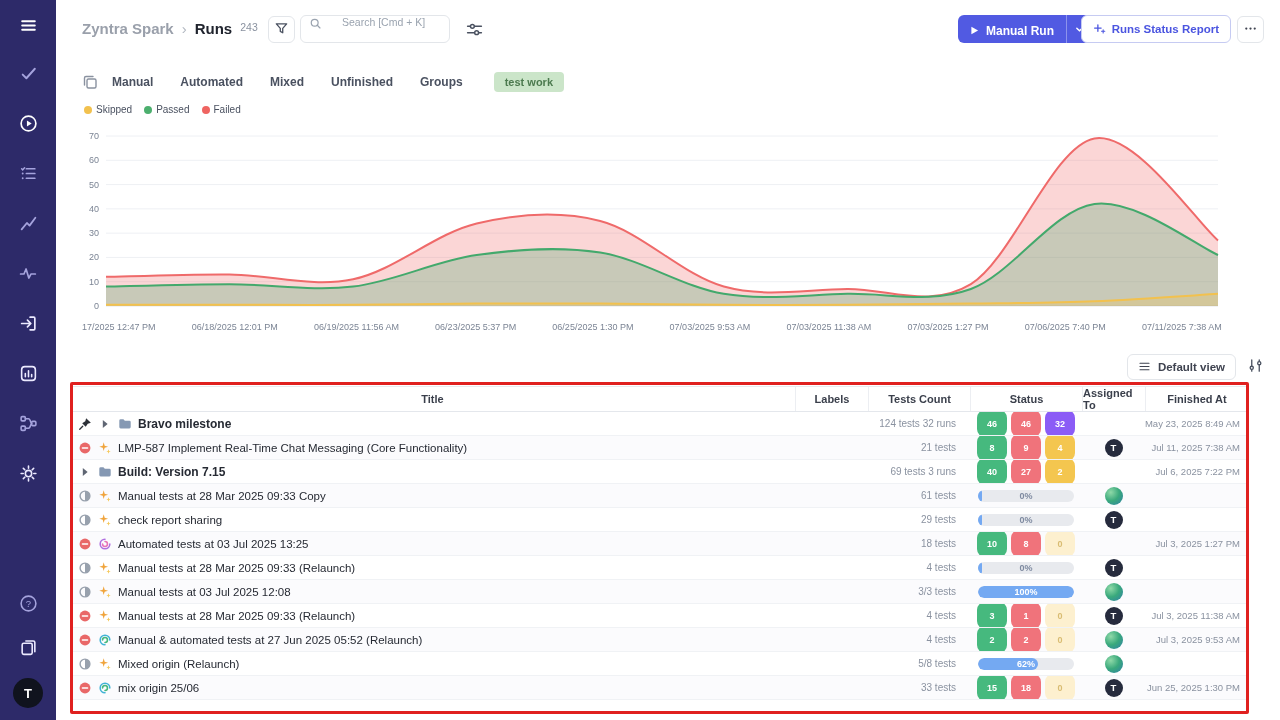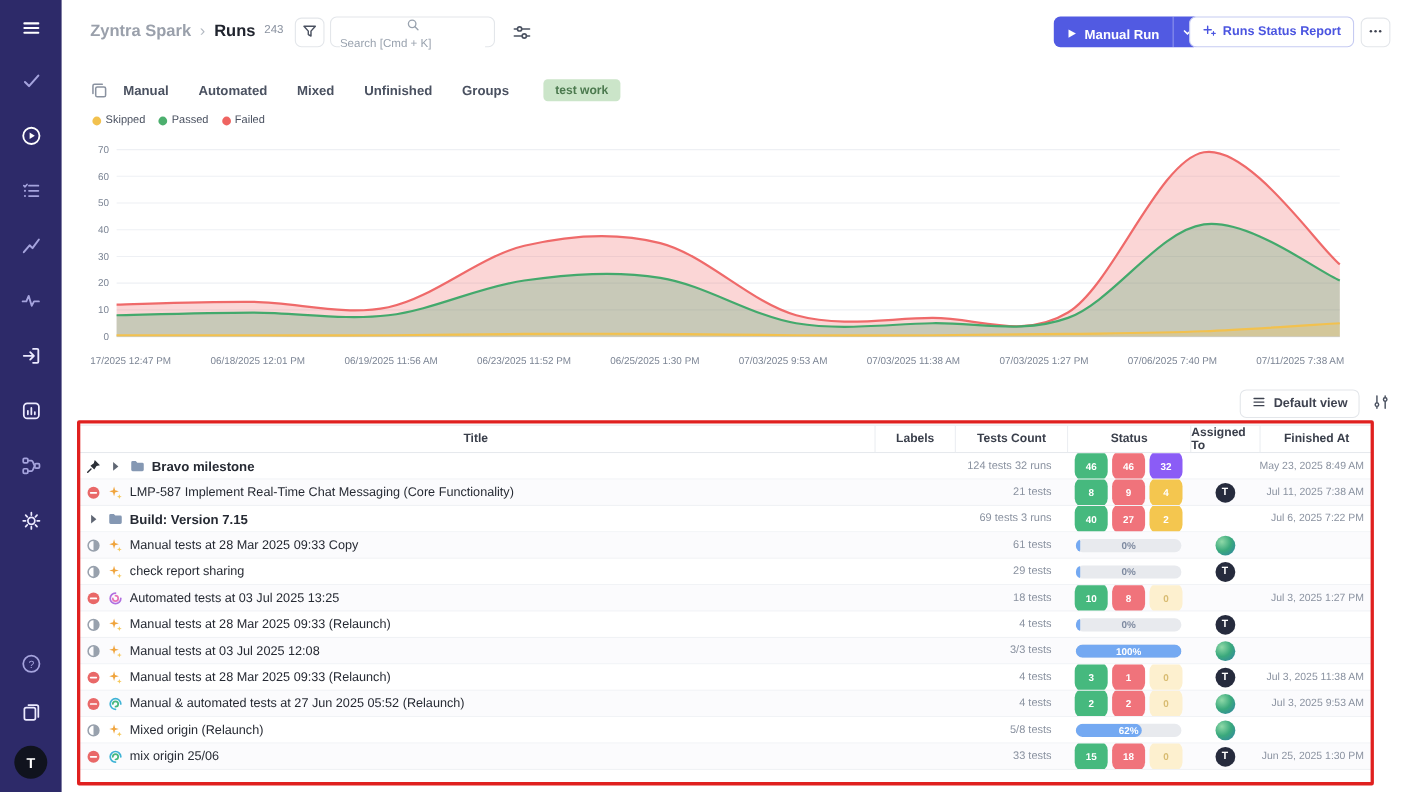--- a/index.html
+++ b/index.html
@@ -22,21 +22,21 @@
   .bc-app { color:#9aa0ab; font-weight:700; }
   .bc-sep { color:#b3b9c2; font-weight:400; }
   .bc-page { color:#20242e; font-weight:700; }
   .bc-count { color:#8a92a0; font-size:10.5px; font-weight:400; margin-top:1px; }
 
   .icon-btn { position:absolute; width:27px; height:27px; border:1px solid #e3e6ea; border-radius:6px; background:#fff; display:flex; align-items:center; justify-content:center; cursor:pointer; }
   .icon-btn svg { width:15px; height:15px; }
   .btn-filter { left:212px; top:16px; }
   .btn-more { right:16px; top:16px; }
 
-  .search-box { position:absolute; left:244px; top:15px; width:150px; height:28px; border:1px solid #e3e6ea; border-radius:6px; background:#fff; display:flex; align-items:center; gap:0; padding:0 8px;flex-direction:column; }
+  .search-box { position:absolute; left:244px; top:15px; width:150px; height:28px; border:1px solid #e3e6ea; border-radius:6px; background:#fff; display:flex; align-items:flex-start; gap:20px; padding:0 8px; }
   .search-box svg { width:13px; height:13px; flex:none; }
   .search-box input { border:none; outline:none; width:100%; font-size:10.5px; color:#3f4350; font-family:inherit; }
   .search-box input::placeholder { color:#9aa3af; }
 
   .hdr-sliders { position:absolute; left:410px; top:21px; background:none; border:none; cursor:pointer; }
   .hdr-sliders svg { width:17px; height:17px; }
 
   .btn-manual { position:absolute; right:189px; top:15px; height:28px; display:flex; background:#515ae2; border-radius:6px; overflow:hidden; border:none; padding:0; cursor:pointer; }
   .btn-manual .bm-main { display:flex; align-items:center; gap:7px; padding:16px 12px; color:#fff; font-size:12px; font-weight:700; }
   .btn-manual .bm-caret { width:25px; display:flex; align-items:center; justify-content:center; border-left:1px solid rgba(255,255,255,.35); }
@@ -276,21 +276,21 @@
         <path d="M 24,150.85714285714286 C 44.592592592592595,150.45238095238096 106.37037037037035,148.02380952380952 147.55555555555554,148.42857142857142 C 188.74074074074073,148.83333333333331 229.9259259259259,161.78571428571428 271.1111111111111,153.28571428571428 C 312.2962962962963,144.78571428571428 353.4814814814815,107.14285714285714 394.6666666666667,97.42857142857143 C 435.85185185185185,87.71428571428572 477.03703703703695,84.47619047619048 518.2222222222222,95 C 559.4074074074074,105.52380952380952 600.5925925925926,149.23809523809524 641.7777777777778,160.57142857142858 C 682.962962962963,171.90476190476193 724.1481481481482,163.4047619047619 765.3333333333334,163 C 806.5185185185186,162.5952380952381 847.7037037037037,183.23809523809524 888.8888888888889,158.14285714285714 C 930.0740740740741,133.04761904761904 971.2592592592592,19.7142857142857 1012.4444444444445,12.428571428571416 C 1053.6296296296296,5.142857142857132 1115.4074074074074,97.42857142857143 1136,114.42857142857143" fill="none" stroke="#ef6a6a" stroke-width="2" stroke-linejoin="round"></path>
         <path d="M 24,160.57142857142858 C 44.592592592592595,160.16666666666669 106.37037037037035,158.14285714285714 147.55555555555554,158.14285714285714 C 188.74074074074073,158.14285714285714 229.9259259259259,165.42857142857144 271.1111111111111,160.57142857142858 C 312.2962962962963,155.71428571428572 353.4814814814815,134.66666666666666 394.6666666666667,129 C 435.85185185185185,123.33333333333333 477.03703703703695,120.09523809523809 518.2222222222222,126.57142857142857 C 559.4074074074074,133.04761904761904 600.5925925925926,160.97619047619048 641.7777777777778,167.85714285714286 C 682.962962962963,174.73809523809524 724.1481481481482,168.66666666666669 765.3333333333334,167.85714285714286 C 806.5185185185186,167.04761904761904 847.7037037037037,177.97619047619048 888.8888888888889,163 C 930.0740740740741,148.02380952380952 971.2592592592592,83.66666666666667 1012.4444444444445,78 C 1053.6296296296296,72.33333333333333 1115.4074074074074,120.5 1136,129 L 1136 180 L 24 180 Z" fill="#43a96c" fill-opacity="0.28"></path>
         <path d="M 24,160.57142857142858 C 44.592592592592595,160.16666666666669 106.37037037037035,158.14285714285714 147.55555555555554,158.14285714285714 C 188.74074074074073,158.14285714285714 229.9259259259259,165.42857142857144 271.1111111111111,160.57142857142858 C 312.2962962962963,155.71428571428572 353.4814814814815,134.66666666666666 394.6666666666667,129 C 435.85185185185185,123.33333333333333 477.03703703703695,120.09523809523809 518.2222222222222,126.57142857142857 C 559.4074074074074,133.04761904761904 600.5925925925926,160.97619047619048 641.7777777777778,167.85714285714286 C 682.962962962963,174.73809523809524 724.1481481481482,168.66666666666669 765.3333333333334,167.85714285714286 C 806.5185185185186,167.04761904761904 847.7037037037037,177.97619047619048 888.8888888888889,163 C 930.0740740740741,148.02380952380952 971.2592592592592,83.66666666666667 1012.4444444444445,78 C 1053.6296296296296,72.33333333333333 1115.4074074074074,120.5 1136,129" fill="none" stroke="#43a96c" stroke-width="2" stroke-linejoin="round"></path>
         <path d="M 24,178.78571428571428 C 44.592592592592595,178.78571428571428 106.37037037037035,178.78571428571428 147.55555555555554,178.78571428571428 C 188.74074074074073,178.78571428571428 229.9259259259259,178.98809523809524 271.1111111111111,178.78571428571428 C 312.2962962962963,178.58333333333331 353.4814814814815,177.77380952380952 394.6666666666667,177.57142857142858 C 435.85185185185185,177.36904761904765 477.03703703703695,177.36904761904765 518.2222222222222,177.57142857142858 C 559.4074074074074,177.77380952380952 600.5925925925926,178.58333333333331 641.7777777777778,178.78571428571428 C 682.962962962963,178.98809523809524 724.1481481481482,178.98809523809524 765.3333333333334,178.78571428571428 C 806.5185185185186,178.58333333333331 847.7037037037037,178.17857142857144 888.8888888888889,177.57142857142858 C 930.0740740740741,176.96428571428572 971.2592592592592,176.76190476190476 1012.4444444444445,175.14285714285714 C 1053.6296296296296,173.52380952380952 1115.4074074074074,169.07142857142858 1136,167.85714285714286 L 1136 180 L 24 180 Z" fill="#f2c14e" fill-opacity="0.28"></path>
         <path d="M 24,178.78571428571428 C 44.592592592592595,178.78571428571428 106.37037037037035,178.78571428571428 147.55555555555554,178.78571428571428 C 188.74074074074073,178.78571428571428 229.9259259259259,178.98809523809524 271.1111111111111,178.78571428571428 C 312.2962962962963,178.58333333333331 353.4814814814815,177.77380952380952 394.6666666666667,177.57142857142858 C 435.85185185185185,177.36904761904765 477.03703703703695,177.36904761904765 518.2222222222222,177.57142857142858 C 559.4074074074074,177.77380952380952 600.5925925925926,178.58333333333331 641.7777777777778,178.78571428571428 C 682.962962962963,178.98809523809524 724.1481481481482,178.98809523809524 765.3333333333334,178.78571428571428 C 806.5185185185186,178.58333333333331 847.7037037037037,178.17857142857144 888.8888888888889,177.57142857142858 C 930.0740740740741,176.96428571428572 971.2592592592592,176.76190476190476 1012.4444444444445,175.14285714285714 C 1053.6296296296296,173.52380952380952 1115.4074074074074,169.07142857142858 1136,167.85714285714286" fill="none" stroke="#f2c14e" stroke-width="2" stroke-linejoin="round"></path>
       </svg>
     <div class="chart-xlabels">
         <span>17/2025 12:47 PM</span>
         <span>06/18/2025 12:01 PM</span>
         <span>06/19/2025 11:56 AM</span>
-        <span>06/23/2025 11:52 PM</span>
+        <span>06/23/2025 5:37 PM</span>
         <span>06/25/2025 1:30 PM</span>
         <span>07/03/2025 9:53 AM</span>
         <span>07/03/2025 11:38 AM</span>
         <span>07/03/2025 1:27 PM</span>
         <span>07/06/2025 7:40 PM</span>
         <span>07/11/2025 7:38 AM</span>
       </div>
   </div>
 
   <button class="view-bar-btn">

